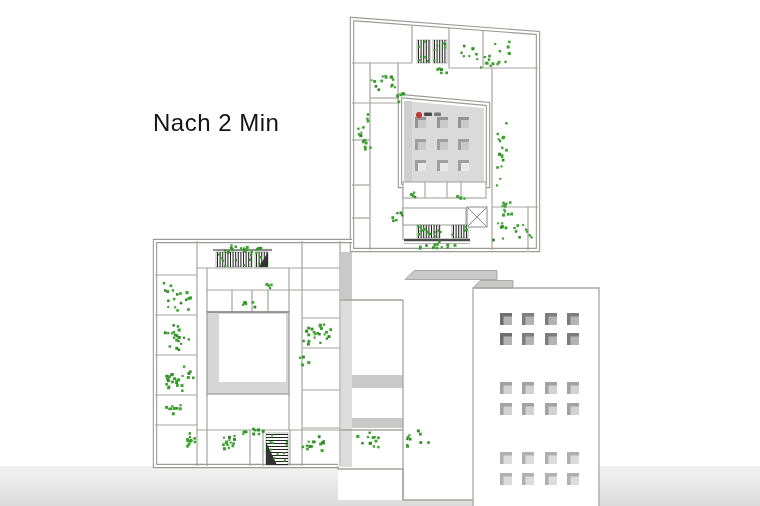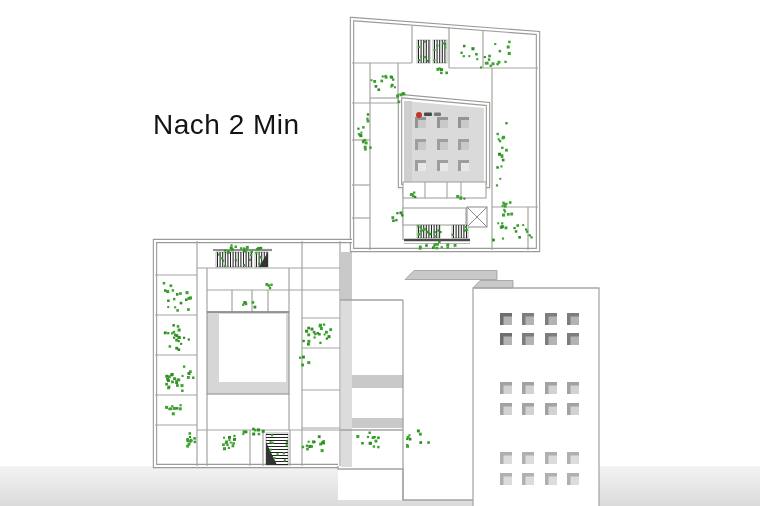--- a/index.html
+++ b/index.html
@@ -4,21 +4,21 @@
 <style>
   html,body{margin:0;padding:0;}
   body{
     width:760px;height:506px;position:relative;overflow:hidden;
     background:#ffffff;font-family:"Liberation Sans",sans-serif;
   }
   #canvas{position:absolute;left:0;top:0;width:760px;height:506px;}
   #plan{position:absolute;left:0;top:0;}
   .title{
     position:absolute;left:153px;top:109px;
-    font-size:28px;color:#141414;letter-spacing:.5px;white-space:nowrap;
+    font-size:24px;color:#141414;letter-spacing:.5px;white-space:nowrap;
   }
 </style>
 </head>
 <body>
 
 <div id="canvas">
   <svg id="plan" width="760" height="506" viewBox="0 0 760 506">
       <defs>
         <linearGradient id="gGround" x1="0" y1="0" x2="0" y2="1">
           <stop offset="0" stop-color="#f3f3f3"></stop>

